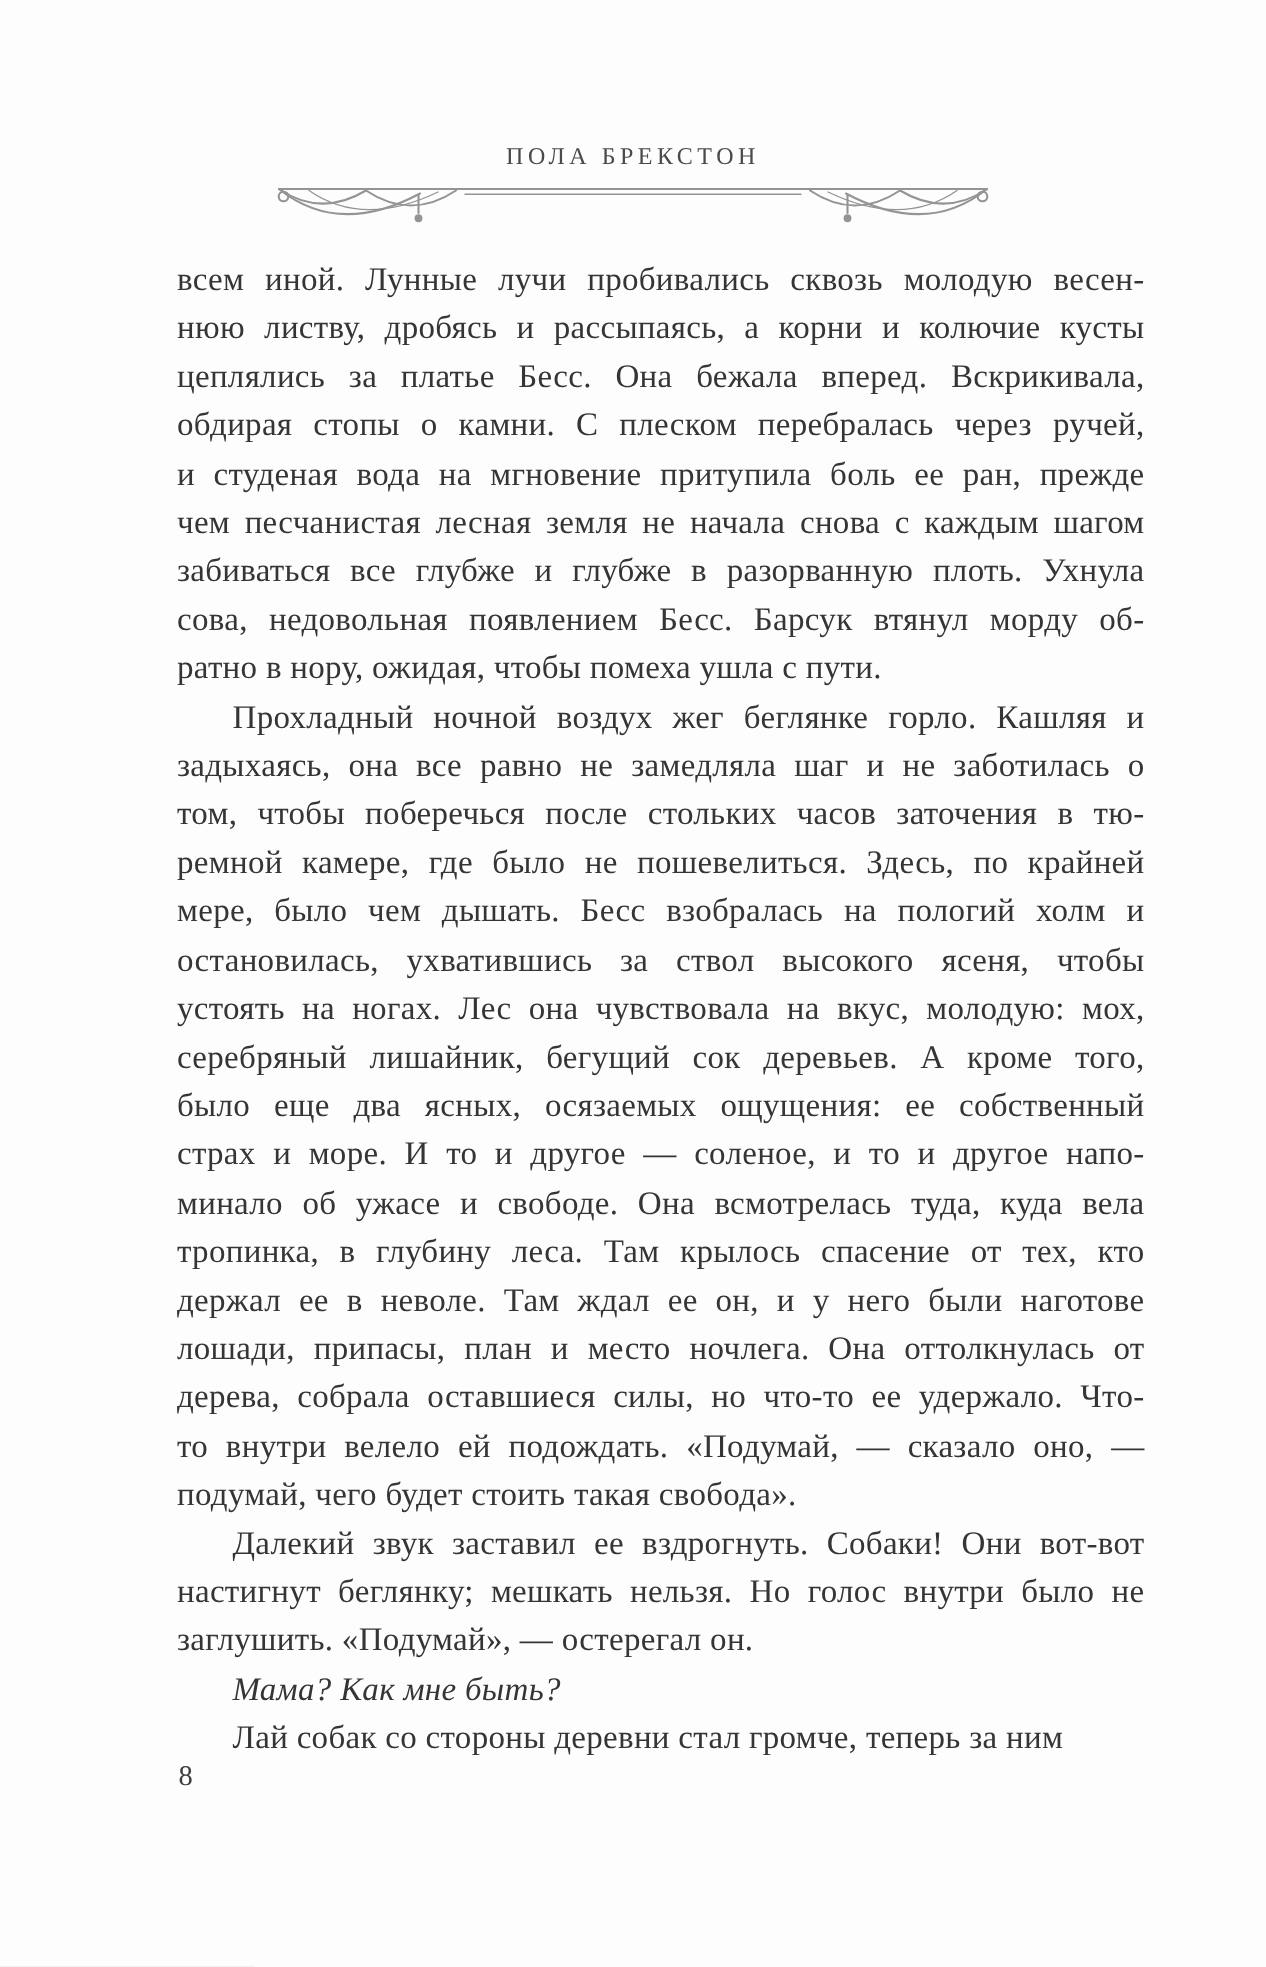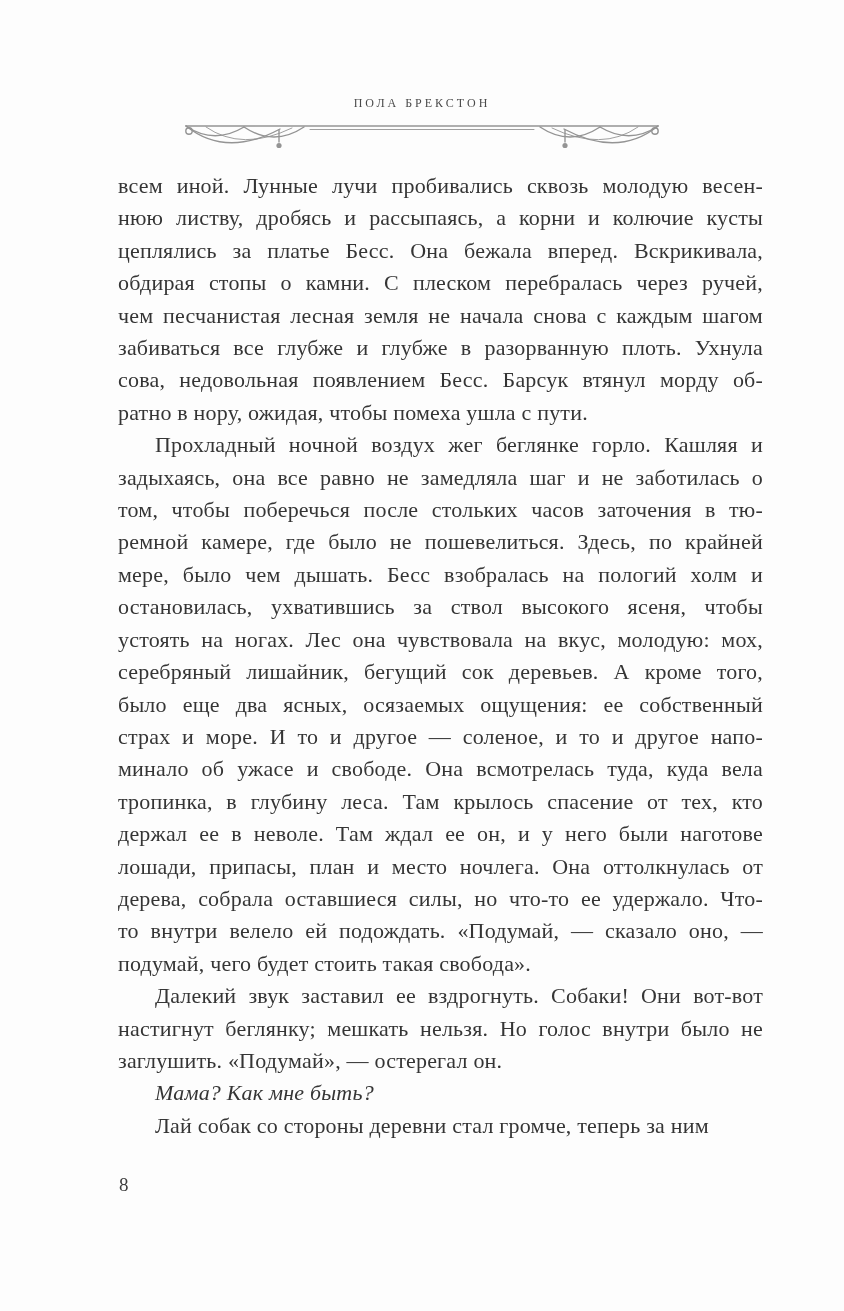--- a/index.html
+++ b/index.html
@@ -16,21 +16,21 @@
     font-family: "Liberation Serif", "DejaVu Serif", serif;
     color: #353535;
     overflow: hidden;
   }
   .running-head {
     position: absolute;
     top: 96px;
     left: 0;
     width: 100%;
     text-align: center;
-    font-size: 12px;
+    font-size: 16px;
     font-weight: 500;
     letter-spacing: 3px;
     color: #4a4a4a;
   }
   .ornament {
     position: absolute;
     top: 114px;
     left: 182px;
     width: 480px;
     height: 46px;
@@ -99,20 +99,21 @@
       <circle cx="383" cy="31.5" r="2.6" fill="#949494" stroke="none"></circle>
     </svg>
   </div>
 
   <div class="body-text" id="body-text">
       <div class="para">
         <div class="line">всем иной. Лунные лучи пробивались сквозь молодую весен-</div>
         <div class="line">нюю листву, дробясь и рассыпаясь, а корни и колючие кусты</div>
         <div class="line">цеплялись за платье Бесс. Она бежала вперед. Вскрикивала,</div>
         <div class="line">обдирая стопы о камни. С плеском перебралась через ручей,</div>
+        <div class="line">и студеная вода на мгновение притупила боль ее ран, прежде</div>
         <div class="line">чем песчанистая лесная земля не начала снова с каждым шагом</div>
         <div class="line">забиваться все глубже и глубже в разорванную плоть. Ухнула</div>
         <div class="line">сова, недовольная появлением Бесс. Барсук втянул морду об-</div>
         <div class="line last">ратно в нору, ожидая, чтобы помеха ушла с пути.</div>
       </div>
       <div class="para indent">
         <div class="line">Прохладный ночной воздух жег беглянке горло. Кашляя и</div>
         <div class="line">задыхаясь, она все равно не замедляла шаг и не заботилась о</div>
         <div class="line">том, чтобы поберечься после стольких часов заточения в тю-</div>
         <div class="line">ремной камере, где было не пошевелиться. Здесь, по крайней</div>

